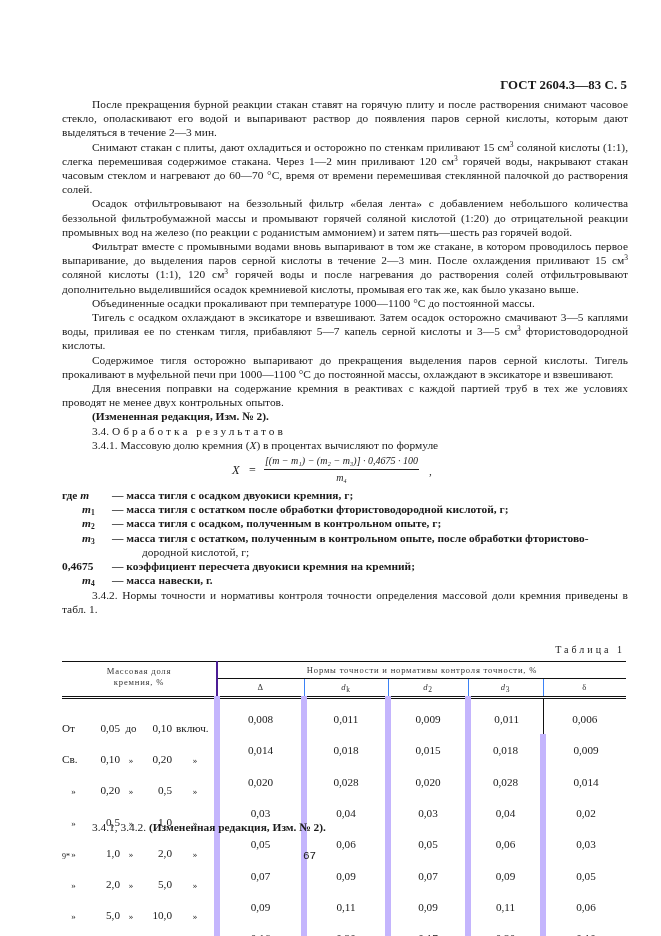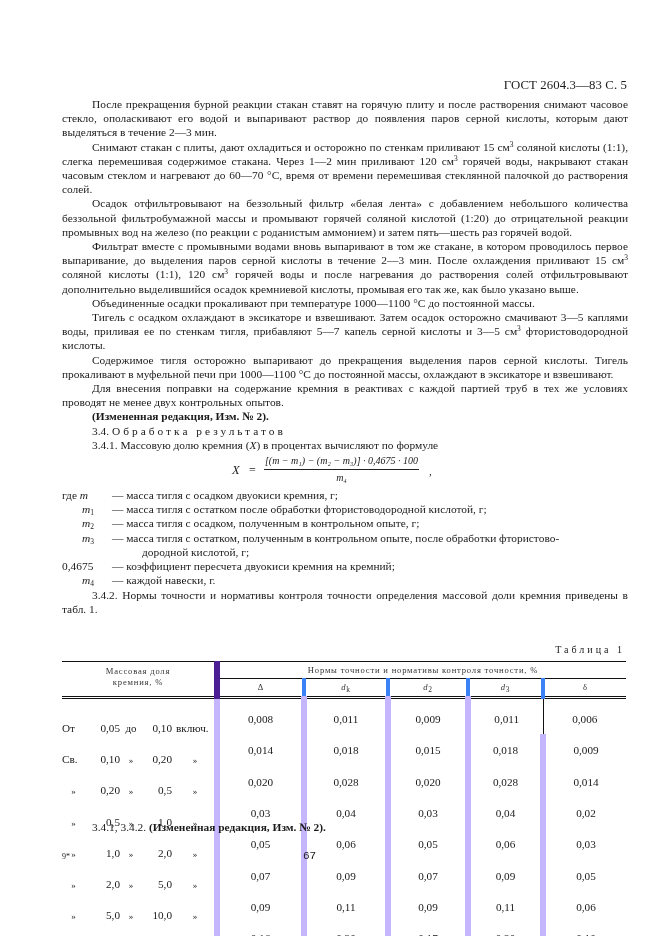--- a/index.html
+++ b/index.html
@@ -3,63 +3,63 @@
 <meta charset="utf-8">
 <style>
   html, body { margin: 0; padding: 0; background: #ffffff; }
   body {
     width: 661px; height: 936px; position: relative; overflow: hidden;
     font-family: "Liberation Serif", "DejaVu Serif", serif;
     color: #1a1a1a; font-size: 11.4px; line-height: 14.2px;
   }
   .page-header {
     position: absolute; top: 78px; right: 34px;
-    font-weight: normal; font-size: 12.8px; letter-spacing: 0.1px;
+    font-weight: bold; font-size: 12.8px; letter-spacing: 0.1px;
   }
   .body-text { position: absolute; left: 62px; width: 566px; top: 97px; }
   .para { margin: 0; text-align: justify; text-indent: 30px; }
   .bold { font-weight: bold; }
   .spaced { letter-spacing: 3px; }
   sup { font-size: 7.5px; line-height: 0; vertical-align: 4px; }
   sub { font-size: 7.5px; line-height: 0; vertical-align: -2px; }
   .formula {
     position: relative; height: 34px; margin: 2px 0 0 0;
   }
   .formula .lhs { position: absolute; left: 170px; top: 9px; font-style: italic; font-size: 12.5px; }
   .formula .eq { position: absolute; left: 187px; top: 9px; font-size: 12px; }
   .formula .frac { position: absolute; left: 202px; top: 0; width: 155px; text-align: center; font-size: 10px; }
   .formula .num { border-bottom: 1px solid #222; padding-bottom: 1px; white-space: nowrap; }
   .formula .den { padding-top: 1px; font-style: italic; }
   .formula .comma { position: absolute; left: 367px; top: 10px; }
   .it { font-style: italic; }
   .defs { margin: 0; }
-  .def-row { display: flex; margin: 0; }
+  .def-row { display: flex; margin: 0; font-weight: bold; }
   .def-sym { width: 50px; flex: none; }
   .def-sym.l0 { width: 50px; }
   .def-sym.l1 { padding-left: 20px; width: 30px; }
   .def-sym.coef { width: 50px; }
   .def-text { flex: 1; }
   .def-cont { padding-left: 80px; margin: 0; }
 
   .table-caption {
     position: absolute; top: 643px; right: 36px;
     letter-spacing: 3px; font-size: 10px;
   }
   .tbl {
     position: absolute; left: 62px; top: 661px; width: 564px;
     border-collapse: collapse; font-size: 11.2px; line-height: 12.2px;
   }
   .tbl th { font-weight: normal; font-size: 8.6px; letter-spacing: 0.8px; color: #333; }
   .tbl .h1 th { border-top: 1.4px solid #111; height: 16px; padding: 0; }
   .tbl .h2 th { height: 17px; border-top: 1px solid #111; padding: 0; }
   .tbl .hbottom th { border-bottom: 3px double #111; }
-  .tbl th.range-h { border-right: 6px solid #4c1d95; vertical-align: top; padding-top: 4px; line-height: 11px; }
+  .tbl th.range-h { border-right: 2px solid #4c1d95; vertical-align: top; padding-top: 4px; line-height: 11px; }
   .tbl td { padding: 0; text-align: center; border-left: 6px solid #c4b5fd; height: 12.4px; }
   .tbl td.range { text-align: left; border-left: none; white-space: nowrap; }
-  .tbl .sep th + th { border-left: 4px solid #3b82f6; }
+  .tbl .sep th + th { border-left: 1px solid #3b82f6; }
   .tbl tr.last td { padding-bottom: 14px; }
   .rng { display: inline-block; }
   .rng .a { display: inline-block; width: 23px; margin-top: 19px; }
   .rng .b { display: inline-block; width: 35px; text-align: right; }
   .rng .c { display: inline-block; width: 22px; text-align: center; font-size: 9px; }
   .rng .d { display: inline-block; width: 30px; text-align: right; }
   .rng .e { display: inline-block; width: 38px; text-align: left; padding-left: 4px; }
   .rng .e.q { text-align: center; font-size: 9px; }
 
   .footer-note { position: absolute; left: 92px; top: 820px; }
@@ -111,21 +111,21 @@
       <span class="def-sym l1"><span class="it">m</span><sub>3</sub></span>
       <span class="def-text"> — масса тигля с остатком, полученным в контрольном опыте,  после  обработки  фтористово-</span>
     </div>
     <p class="def-cont">дородной кислотой, г;</p>
     <div class="def-row">
       <span class="def-sym coef">0,4675</span>
       <span class="def-text"> — коэффициент пересчета двуокиси кремния на кремний;</span>
     </div>
     <div class="def-row">
       <span class="def-sym l1"><span class="it">m</span><sub>4</sub></span>
-      <span class="def-text"> — каждой навески, г.</span>
+      <span class="def-text"> — масса навески, г.</span>
     </div>
   </div>
 
   <p class="para">3.4.2. Нормы точности и нормативы контроля точности определения массовой доли кремния приведены в табл. 1.</p>
 </div>
 
 <div class="table-caption">Таблица 1</div>
 
 <table class="tbl">
   <colgroup>

